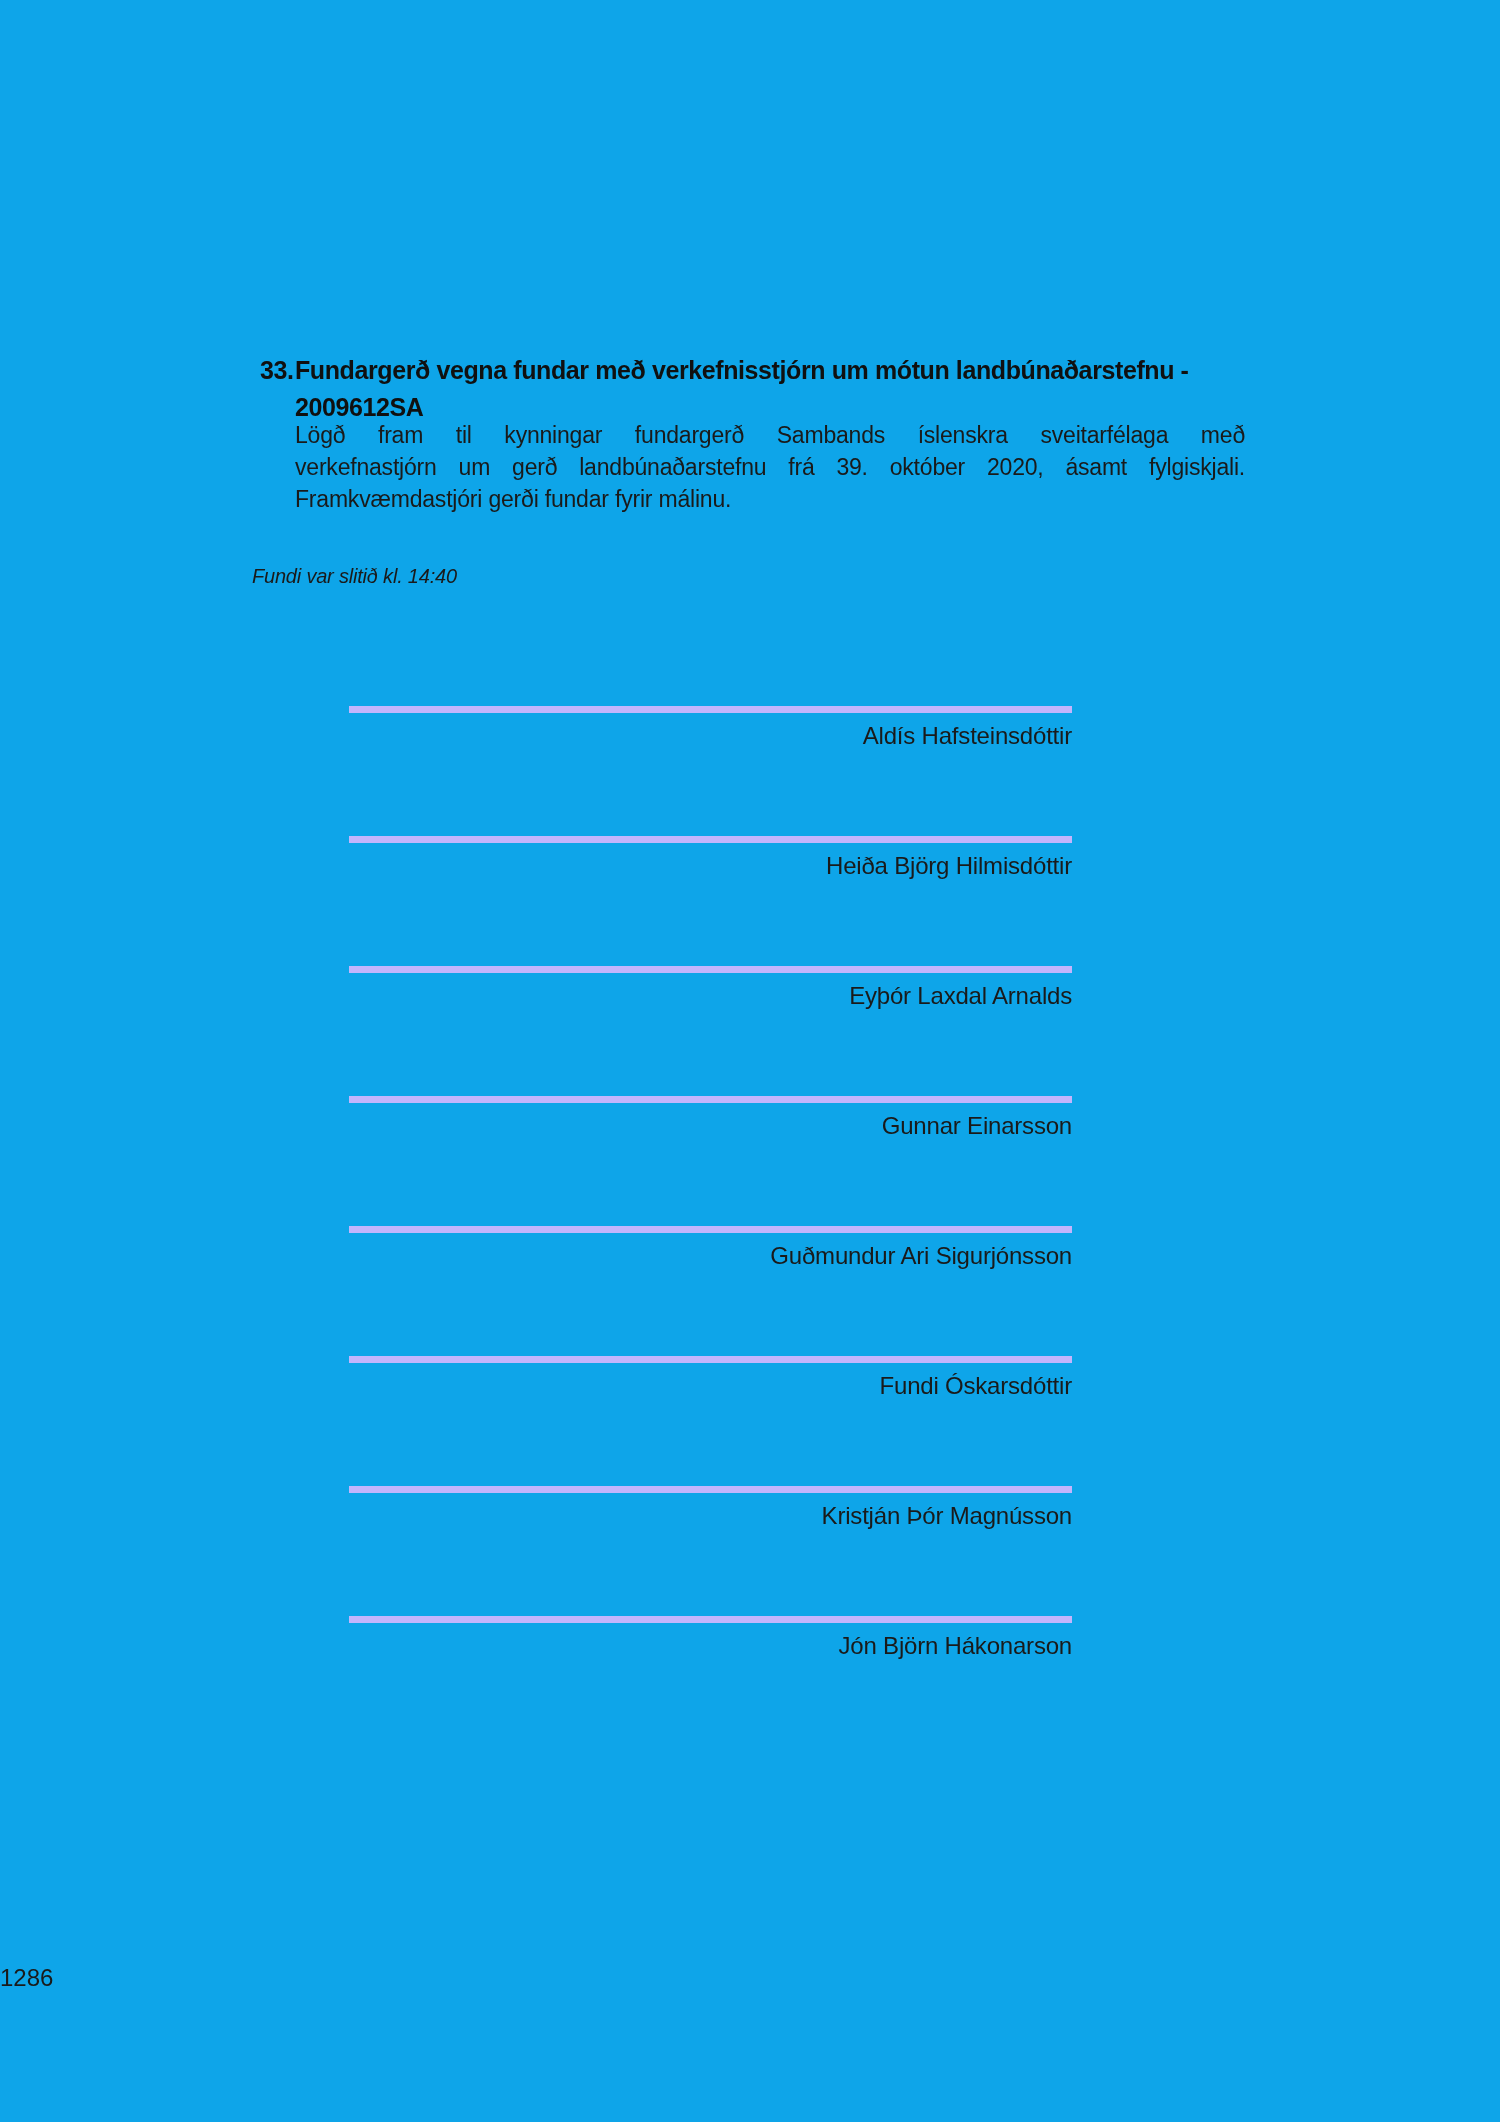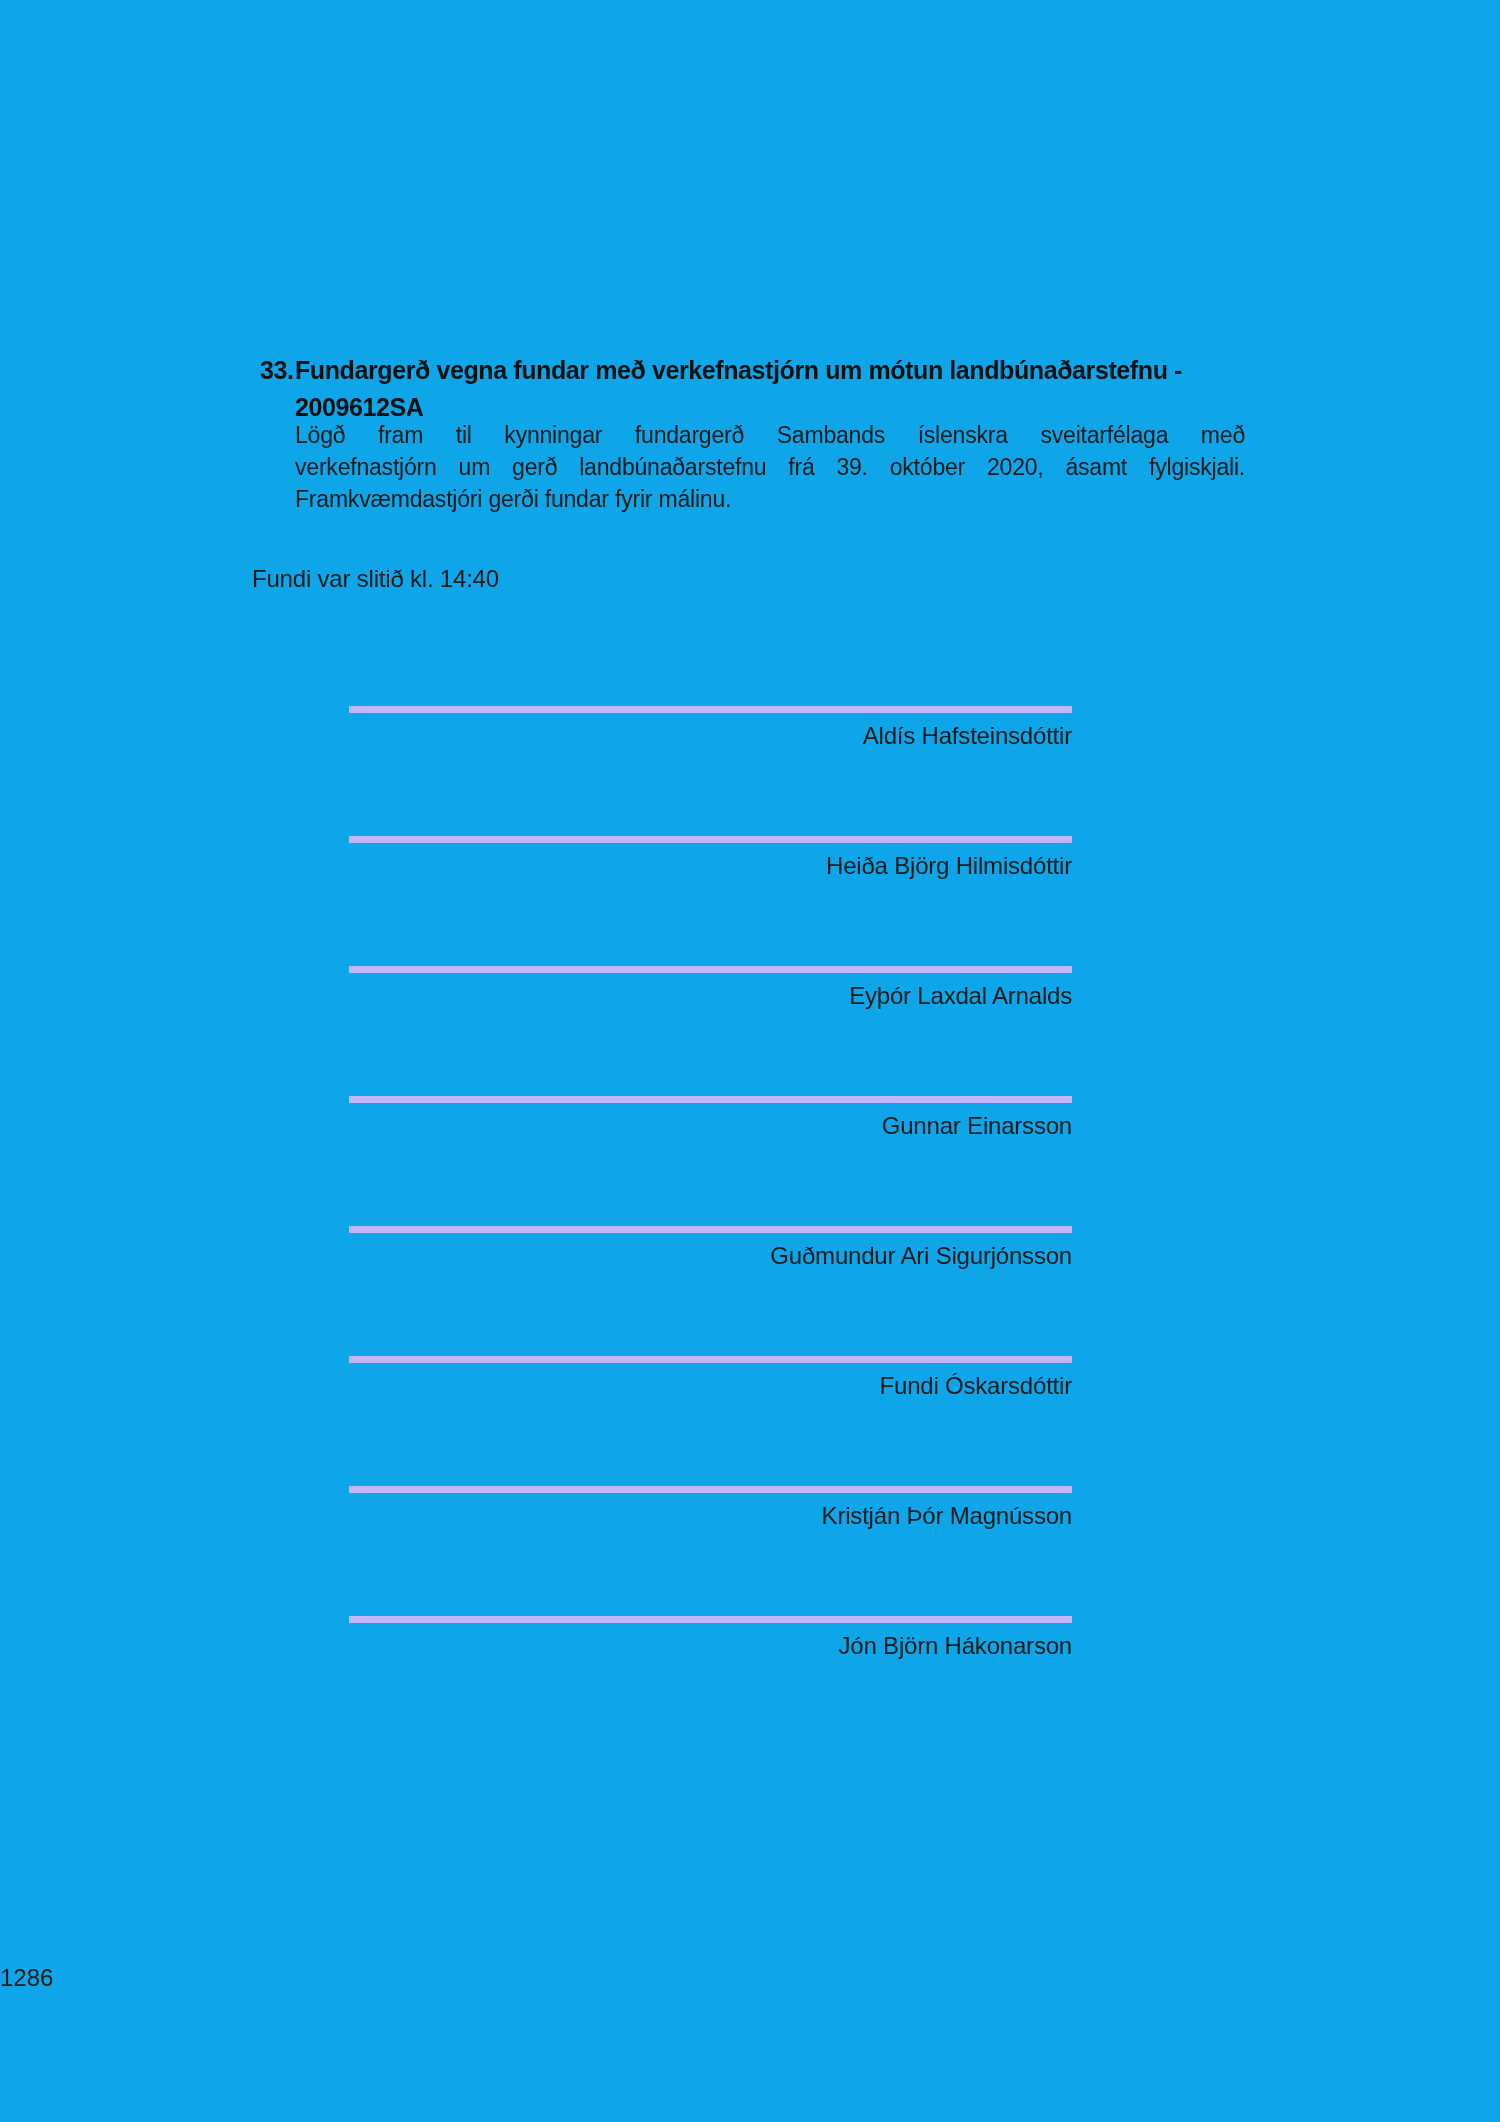--- a/index.html
+++ b/index.html
@@ -51,22 +51,23 @@
   .pline.justify {
     text-align: justify;
     text-align-last: justify;
   }
 
   
   .closing {
     position: absolute;
     left: 252px;
     top: 565px;
-    font-size: 24px;
+    font-size: 20px;
     letter-spacing: -0.2px;
+    font-style: italic;
   }
 
   
   .signatures {
     position: absolute;
     left: 349px;
     top: 706px;
     width: 723px;
   }
   .sig {
@@ -91,21 +92,21 @@
   }
 </style>
 </head>
 <body>
 
 <div class="page">
 
   <div class="heading">
     <div class="heading-num">33.</div>
     <div class="heading-title">
-      <div>Fundargerð vegna fundar með verkefnastjórn um mótun landbúnaðarstefnu -</div>
+      <div>Fundargerð vegna fundar með verkefnisstjórn um mótun landbúnaðarstefnu -</div>
       <div>2009612SA</div>
     </div>
   </div>
 
   <div class="paragraph">
     <div class="pline justify">Lögð fram til kynningar fundargerð Sambands íslenskra sveitarfélaga með</div>
     <div class="pline justify">verkefnastjórn um gerð landbúnaðarstefnu frá 39. október 2020, ásamt fylgiskjali.</div>
     <div class="pline">Framkvæmdastjóri gerði fundar fyrir málinu.</div>
   </div>
 

